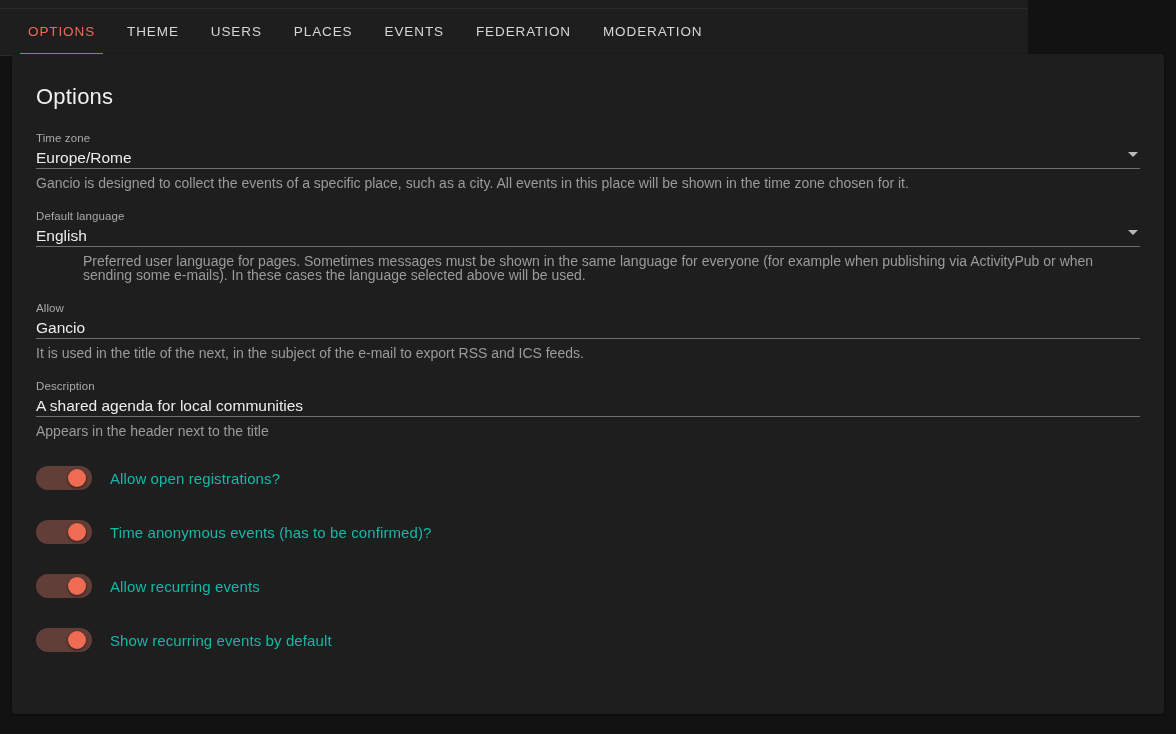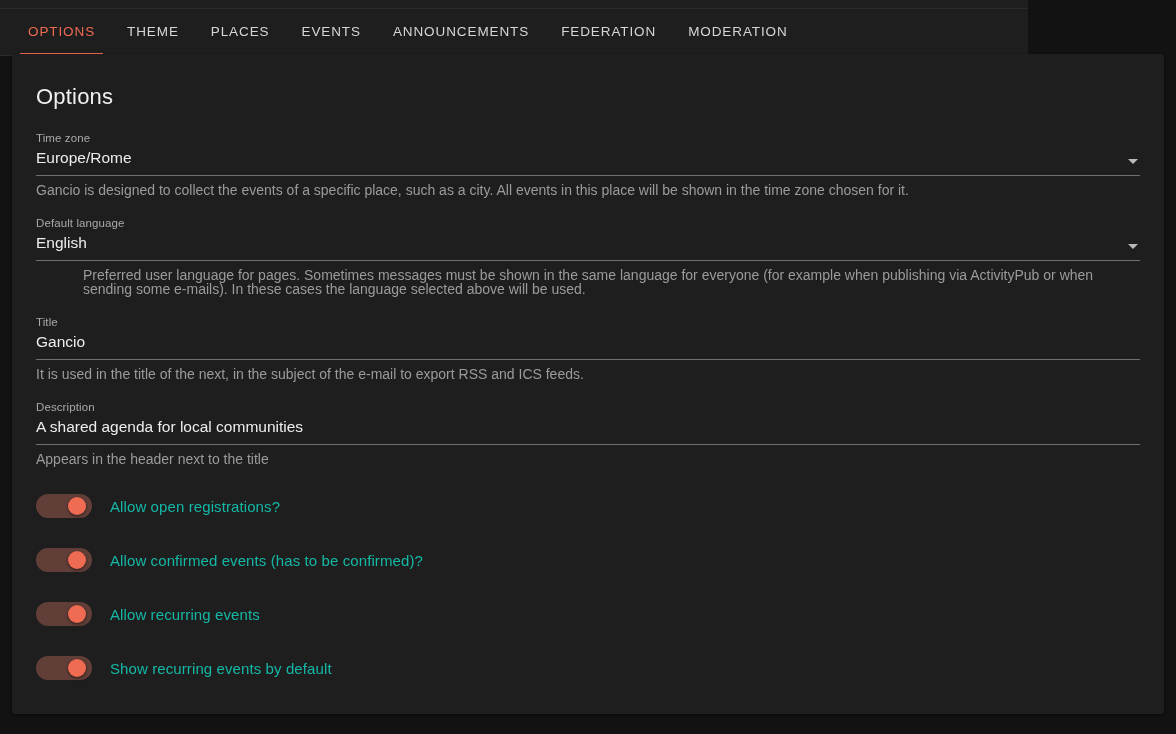--- a/index.html
+++ b/index.html
@@ -90,21 +90,20 @@
   }
   .field-label {
     font-size: 11.5px;
     color: #a9a9a9;
     margin-bottom: 4px;
     letter-spacing: 0.1px;
   }
   .field-control {
     position: relative;
     border-bottom: 1px solid #6f6f6f;
-    padding-bottom: 7px;
   }
   .field-value {
     font-size: 15.5px;
     color: #ededed;
     line-height: 20px;
     background: transparent;
     border: none;
     outline: none;
     width: 96%;
     font-family: "Liberation Sans", sans-serif;
@@ -186,27 +185,27 @@
   <div class="top-strip"></div>
 
   <div class="tabbar">
     <div class="tab active">
       <span>OPTIONS</span>
     </div>
     <div class="tab">
       <span>THEME</span>
     </div>
     <div class="tab">
+      <span>USERS</span>
+    </div>
+    <div class="tab">
       <span>PLACES</span>
     </div>
     <div class="tab">
       <span>EVENTS</span>
-    </div>
-    <div class="tab">
-      <span>ANNOUNCEMENTS</span>
     </div>
     <div class="tab">
       <span>FEDERATION</span>
     </div>
     <div class="tab">
       <span>MODERATION</span>
     </div>
   </div>
 
   <div class="card">
@@ -226,21 +225,21 @@
       <div class="field">
         <div class="field-label">Default language</div>
         <div class="field-control">
           <input class="field-value" type="text" readonly="" value="English" style="">
           <span class="caret"></span>
         </div>
       </div>
       <div class="hint wide">Preferred user language for pages. Sometimes messages must be shown in the same language for everyone (for example when publishing via ActivityPub or when sending some e-mails). In these cases the language selected above will be used.</div>
 
       <div class="field">
-        <div class="field-label">Title</div>
+        <div class="field-label">Allow</div>
         <div class="field-control">
           <input class="field-value" type="text" value="Gancio" style="">
         </div>
       </div>
       <div class="hint">It is used in the title of the next, in the subject of the e-mail to export RSS and ICS feeds.</div>
 
       <div class="field">
         <div class="field-label">Description</div>
         <div class="field-control">
           <input class="field-value" type="text" value="A shared agenda for local communities" style="">
@@ -254,21 +253,21 @@
           <div class="switch-thumb"></div>
         </div>
         <div class="switch-label">Allow open registrations?</div>
       </div>
 
       <div class="switch-row">
         <div class="switch">
           <div class="switch-track"></div>
           <div class="switch-thumb"></div>
         </div>
-        <div class="switch-label">Allow confirmed events (has to be confirmed)?</div>
+        <div class="switch-label">Time anonymous events (has to be confirmed)?</div>
       </div>
 
       <div class="switch-row">
         <div class="switch">
           <div class="switch-track"></div>
           <div class="switch-thumb"></div>
         </div>
         <div class="switch-label">Allow recurring events</div>
       </div>
 

